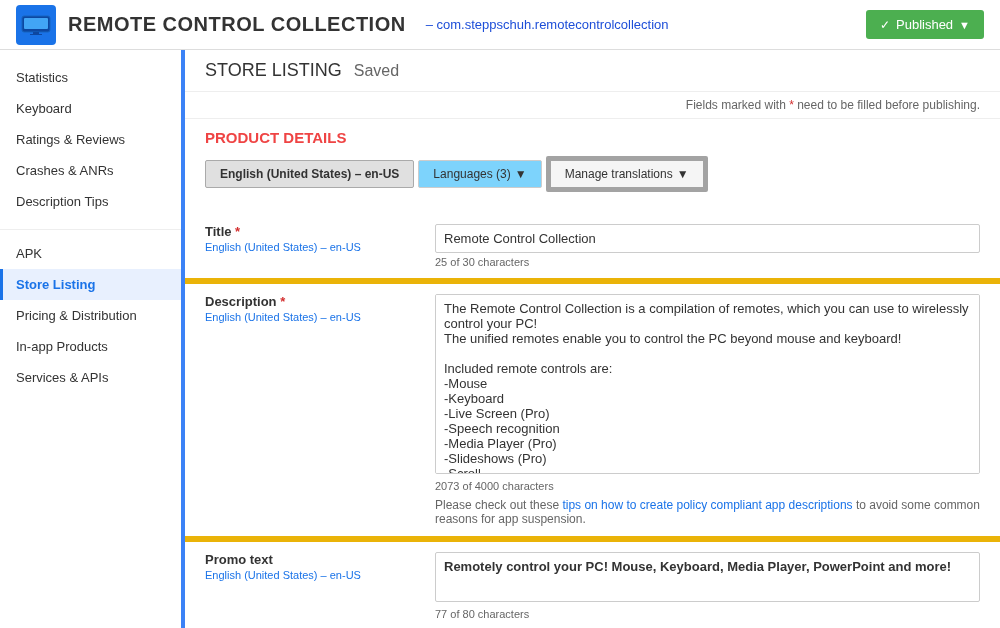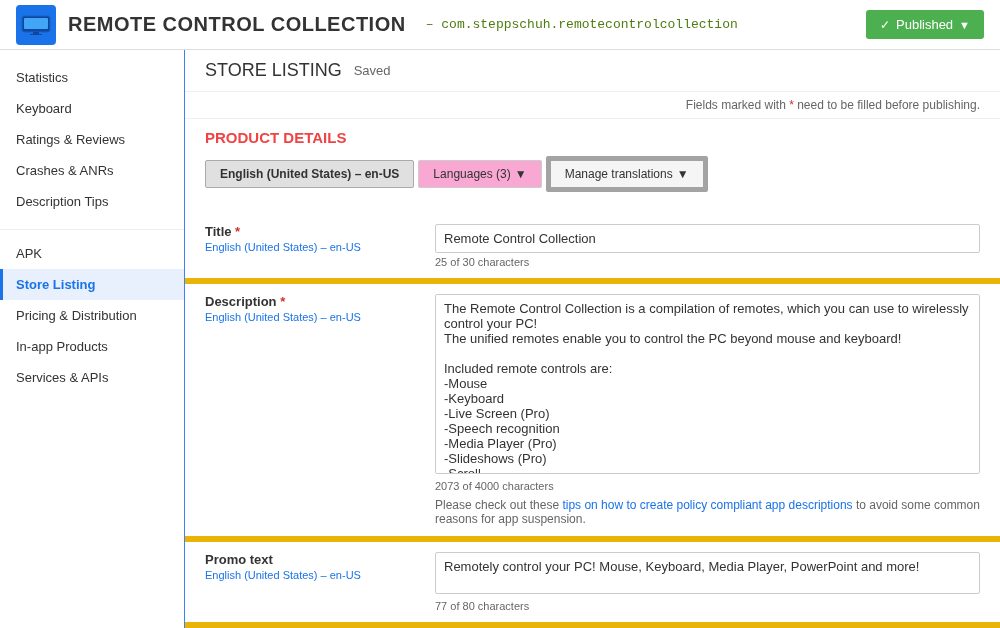--- a/index.html
+++ b/index.html
@@ -4,64 +4,64 @@
   <style>
     * { box-sizing: border-box; margin: 0; padding: 0; }
     body { font-family: Arial, sans-serif; font-size: 13px; color: #333; background: #f5f5f5; display: flex; flex-direction: column; height: 628px; overflow: hidden; }
 
     
     .header { background: #fff; border-bottom: 1px solid #ddd; padding: 0 16px; height: 50px; display: flex; align-items: center; justify-content: space-between; flex-shrink: 0; }
     .header-left { display: flex; align-items: center; gap: 12px; }
     .app-icon { width: 40px; height: 40px; background: #1a73e8; border-radius: 4px; display: flex; align-items: center; justify-content: center; }
     .app-icon svg { width: 30px; height: 30px; }
     .app-title { font-size: 20px; font-weight: bold; color: #333; letter-spacing: 0.5px; }
-    .app-subtitle { font-size: 13px; color: #4d7c0f; margin-left: 8px; font-family: Liberation Mono, monospace; }
+    .app-subtitle { font-size: 13px; color: #1d4ed8; margin-left: 8px; }
     .published-btn { background: #4caf50; color: #fff; border: none; border-radius: 3px; padding: 7px 14px; font-size: 13px; cursor: pointer; display: flex; align-items: center; gap: 6px; }
     .published-btn .check { font-size: 12px; }
     .published-btn .arrow { font-size: 11px; }
 
     
     .layout { display: flex; flex: 1; overflow: hidden; }
 
     
-    .sidebar { width: 185px; background: #fff; border-right: 1px solid #3b82f6; padding: 12px 0; flex-shrink: 0; overflow-y: auto; }
+    .sidebar { width: 185px; background: #fff; border-right: 4px solid #3b82f6; padding: 12px 0; flex-shrink: 0; overflow-y: auto; }
     .sidebar-item { padding: 8px 16px; cursor: pointer; color: #333; font-size: 13px; }
     .sidebar-item.active { color: #1a73e8; font-weight: bold; border-left: 3px solid #1a73e8; padding-left: 13px; background: #e8f0fe; }
     .sidebar-section { margin-top: 12px; padding-top: 8px; border-top: 1px solid #eee; }
 
     
     .main { flex: 1; overflow-y: auto; background: #fff; }
     .main-header { padding: 10px 20px; border-bottom: 1px solid #eee; display: flex; align-items: center; gap: 12px; }
     .store-listing-title { font-size: 18px; font-weight: normal; color: #333; text-transform: uppercase; }
-    .saved-badge { color: #666; font-size: 13px; }
+    .saved-badge { color: #666; font-size: 16px; }
     .fields-notice { text-align: right; padding: 6px 20px; font-size: 12px; color: #666; border-bottom: 1px solid #eee; }
     .fields-notice span { color: #d32f2f; }
 
     .product-details-section { padding: 10px 20px 6px; }
     .product-details-title { font-size: 15px; font-weight: bold; color: #ef4444; text-transform: uppercase; margin-bottom: 10px; }
 
     
     .lang-tabs { display: flex; gap: 4px; margin-bottom: 16px; align-items: center; }
-    .lang-tab { padding: 6px 14px; border: 1px solid #ccc; border-radius: 2px; cursor: pointer; font-size: 12px; background: #f9a8d4; color: #333; }
+    .lang-tab { padding: 6px 14px; border: 1px solid #ccc; border-radius: 2px; cursor: pointer; font-size: 12px; background: #7dd3fc; color: #333; }
     .lang-tab.active { background: #e0e0e0; border-color: #aaa; font-weight: bold; }
     .lang-tab.dropdown { display: flex; align-items: center; gap: 4px; }
     .manage-trans-btn { padding: 6px 14px; border: 5px solid #a3a3a3; border-radius: 2px; cursor: pointer; font-size: 12px; background: #f5f5f5; color: #333; display: flex; align-items: center; gap: 4px; }
 
     
     .form-row { display: flex; padding: 10px 20px; border-bottom: 6px solid #eab308; }
     .form-label-col { width: 230px; flex-shrink: 0; }
     .form-label { font-size: 13px; font-weight: bold; color: #333; }
     .form-label .required { color: #d32f2f; }
     .form-sublabel { font-size: 11px; color: #1a73e8; margin-top: 2px; }
     .form-input-col { flex: 1; }
     .form-input { width: 100%; border: 1px solid #ccc; border-radius: 2px; padding: 6px 8px; font-size: 13px; color: #333; resize: none; font-family: Arial, sans-serif; }
     .char-count { font-size: 11px; color: #666; margin-top: 3px; }
 
     .desc-textarea { height: 180px; }
-    .promo-textarea { height: 42px; }
+    .promo-textarea { height: 50px; font-weight: bold; }
     .recent-textarea { height: 60px; }
 
     .hint-text { font-size: 12px; color: #666; margin-top: 6px; }
     .hint-text a { color: #1a73e8; text-decoration: none; }
 
     
     ::-webkit-scrollbar { width: 8px; }
     ::-webkit-scrollbar-track { background: #f5f5f5; }
     ::-webkit-scrollbar-thumb { background: #ccc; border-radius: 4px; }
   </style>

